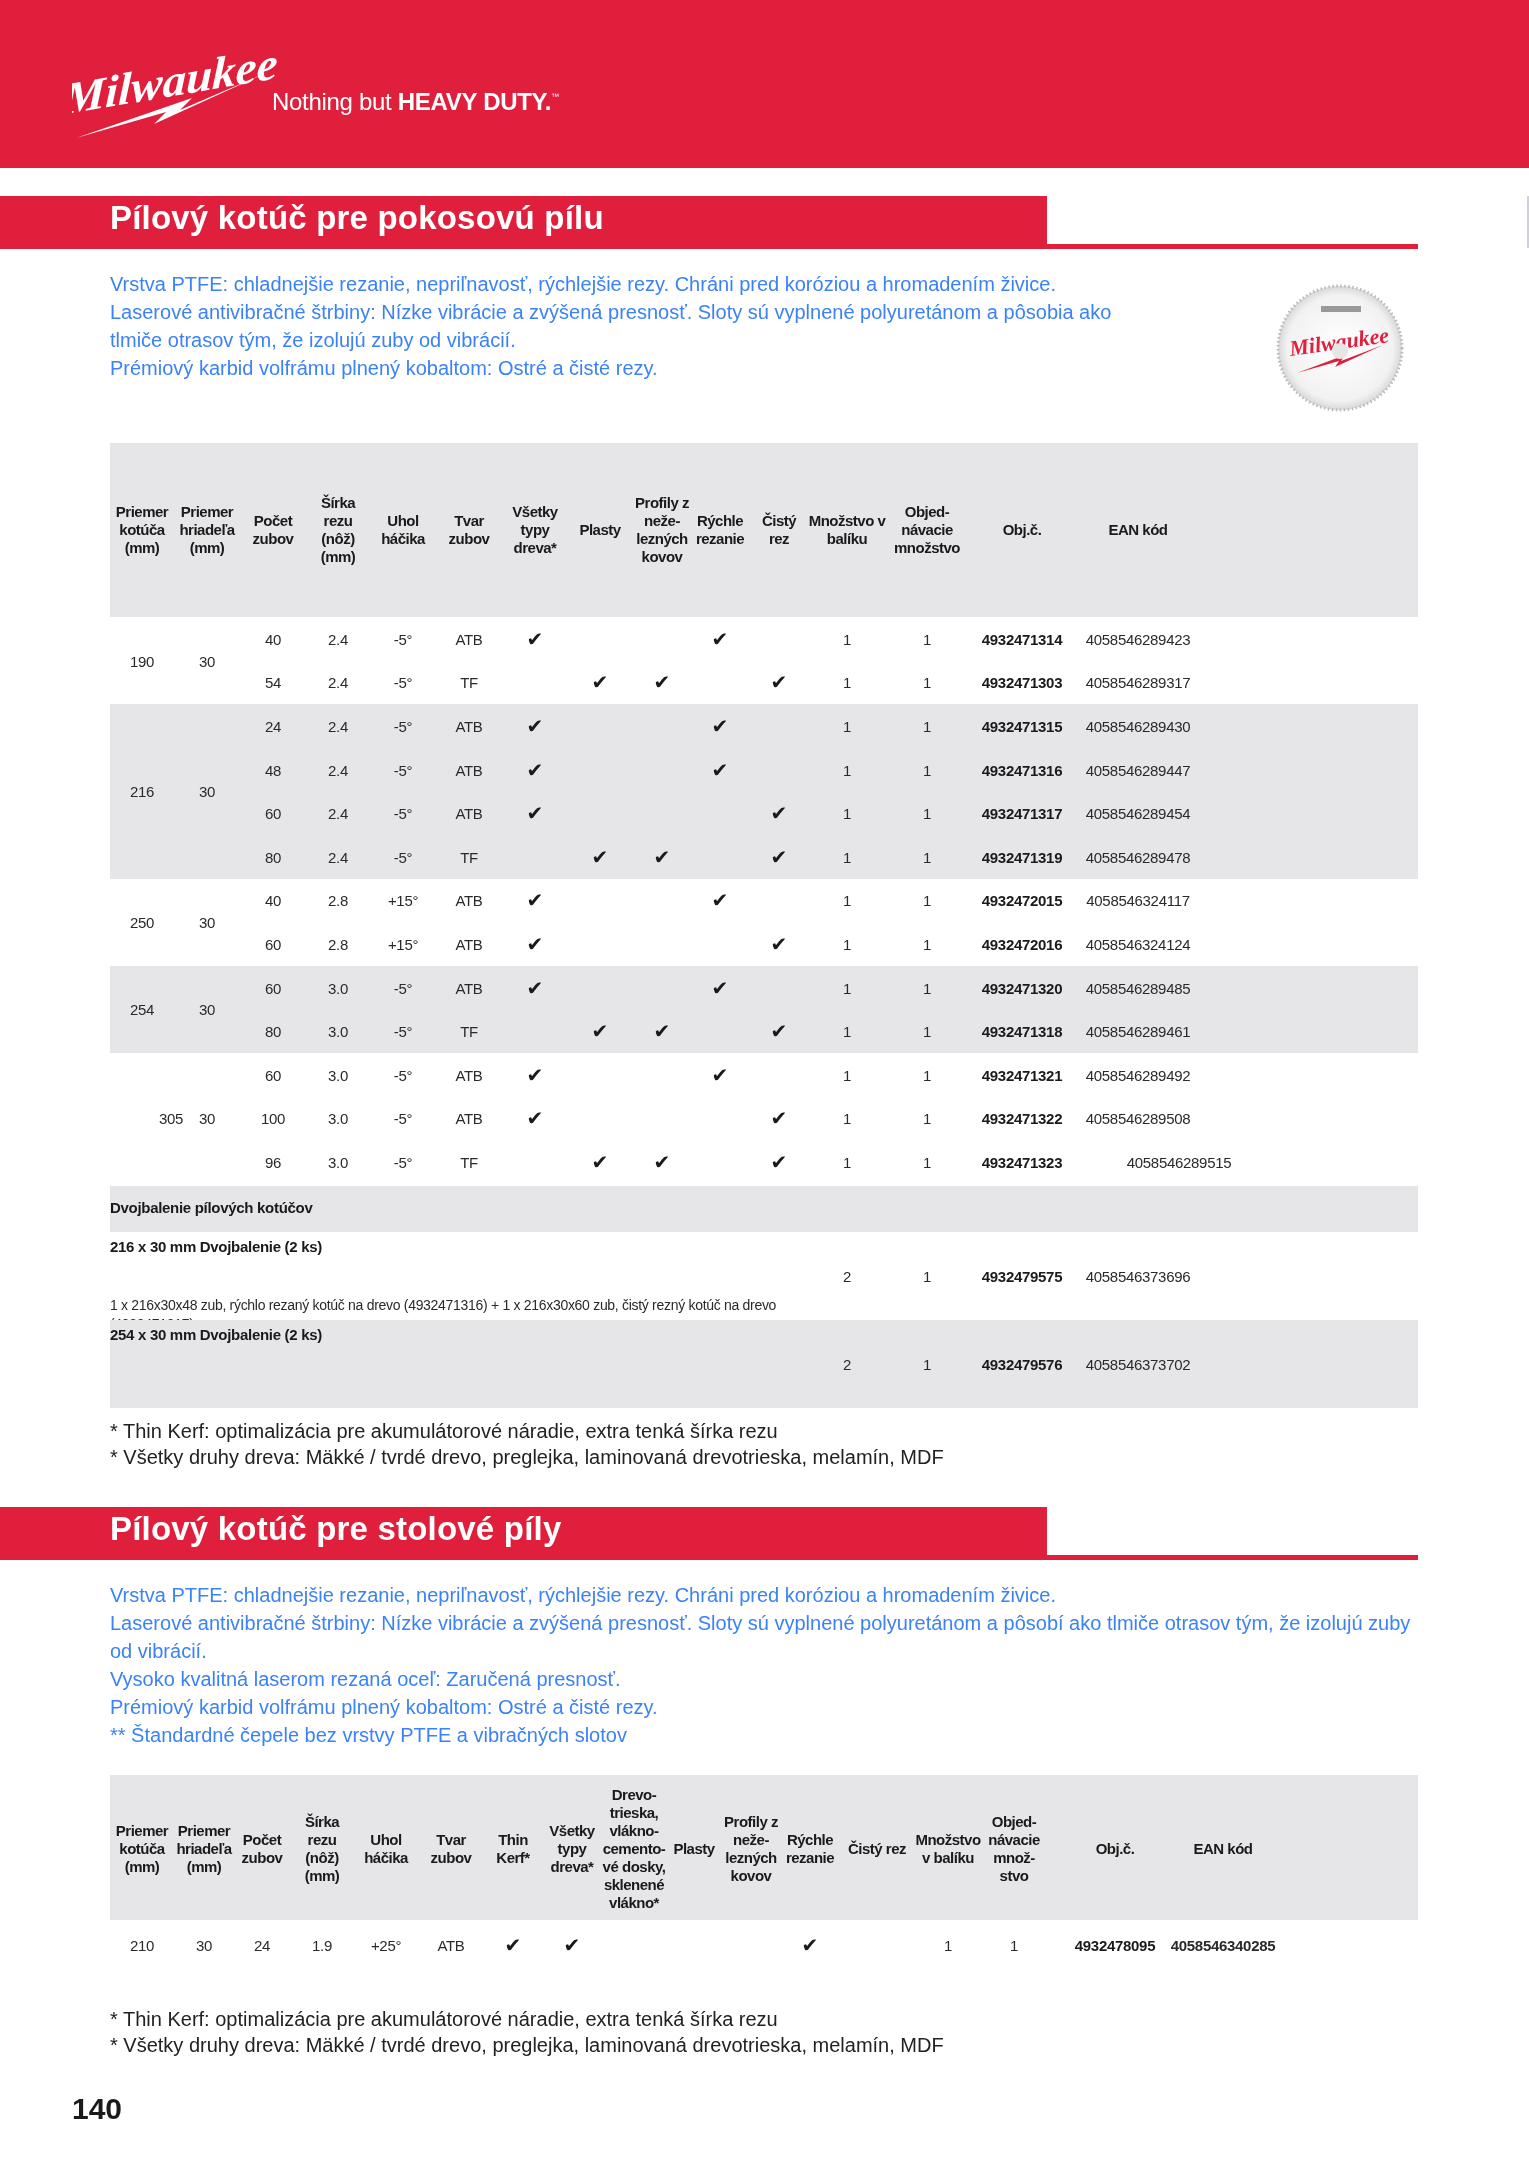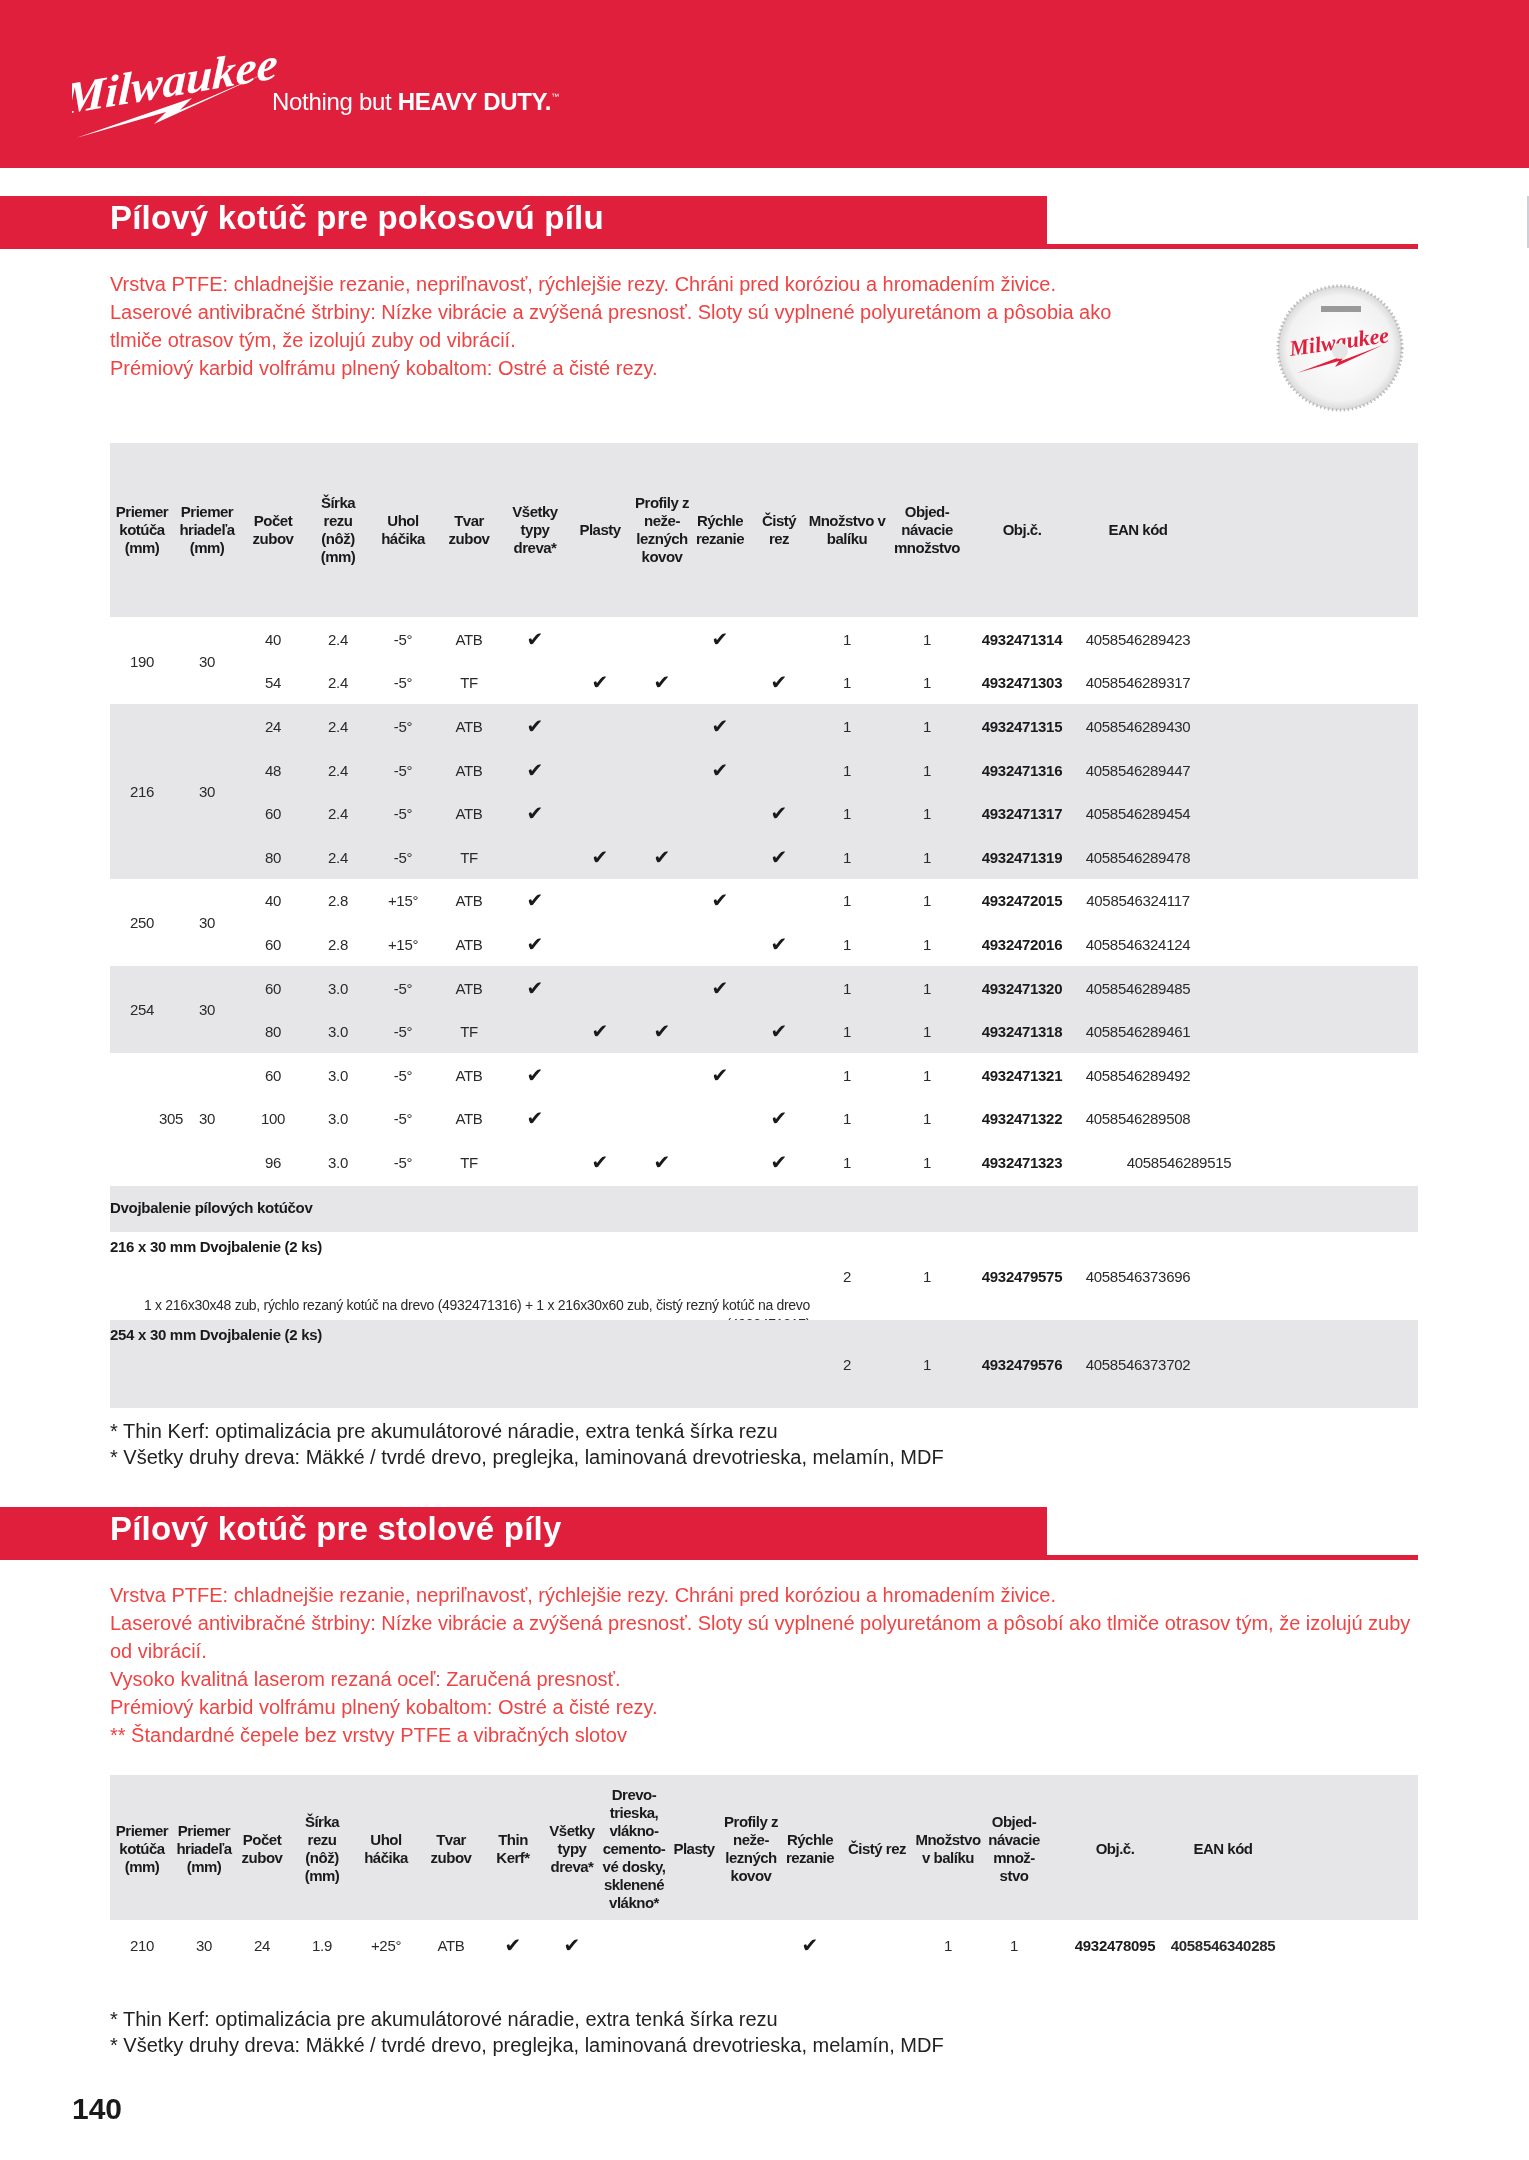--- a/index.html
+++ b/index.html
@@ -14,21 +14,21 @@
   #tagline { left:272px; top:88px; color:#fff; font-size:24px; letter-spacing:-0.3px; white-space:nowrap; }
   #tagline b { font-weight:700; }
   #tagline sup { font-size:8px; vertical-align:top; position:relative; top:4px; }
 
   
   .band { left:0; width:1047px; height:50px; }
   .band-line { left:0; width:1418px; height:5px; }
   .band-title { left:110px; color:#fff; font-weight:700; font-size:33px; white-space:nowrap; letter-spacing:0.2px; }
 
   
-  .intro { left:110px; font-size:20px; line-height:28px; color:#ef4444; }
+  .intro { left:110px; font-size:20px; line-height:28px; color:#3b82f6; }
   .intro p { margin:0; }
 
   
   #blade { left:1275px; top:283px; width:130px; height:130px; }
 
   
   .tbl { left:110px; width:1308px; }
   .thead { position:absolute; left:0; top:0; width:1308px; background:#e6e6e8; }
   .th { position:absolute; transform:translate(-50%,-50%); text-align:center;
         font-weight:700; font-size:15px; line-height:18px; color:#1a1a1a; white-space:nowrap;
@@ -279,21 +279,21 @@
           <span class="chk" style="left: 669px; top: 109px;">✔</span>
           <div class="cell" style="left: 737px; top: 109px;">1</div>
           <div class="cell" style="left: 817px; top: 109px;">1</div>
           <div class="cell bold" style="left: 912px; top: 109px;">4932471323</div>
           <div class="cell" style="left: 1056px; top: 109px; margin-left: 13px;">4058546289515</div>
         </div>
       </div>
       <div class="band-row gray" style="top: 742.8px; height: 46px;">
         <div class="twin-title" style="top: 13px;">Dvojbalenie pílových kotúčov</div>
       </div>
-      <div class="band-row" style="top: 788.8px; height: 110px; text-align: right;">
+      <div class="band-row" style="top: 788.8px; height: 110px;">
         <div class="twin-title" style="top: 6px;">216 x 30 mm Dvojbalenie (2 ks)</div>
         <div class="twin-desc" style="top: 40px;">1 x 216x30x48 zub, rýchlo rezaný kotúč na drevo (4932471316) + 1 x 216x30x60 zub, čistý rezný kotúč na drevo (4932471317)</div>
         <div class="cell" style="left: 737px; top: 44px;">2</div>
         <div class="cell" style="left: 817px; top: 44px;">1</div>
         <div class="cell bold" style="left: 912px; top: 44px;">4932479575</div>
         <div class="cell" style="left: 1028px; top: 44px;">4058546373696</div>
       </div>
       <div class="band-row gray" style="top: 876.8px; height: 88px;">
         <div class="twin-title" style="top: 6px;">254 x 30 mm Dvojbalenie (2 ks)</div>
         <div class="cell" style="left: 737px; top: 44px;">2</div>

